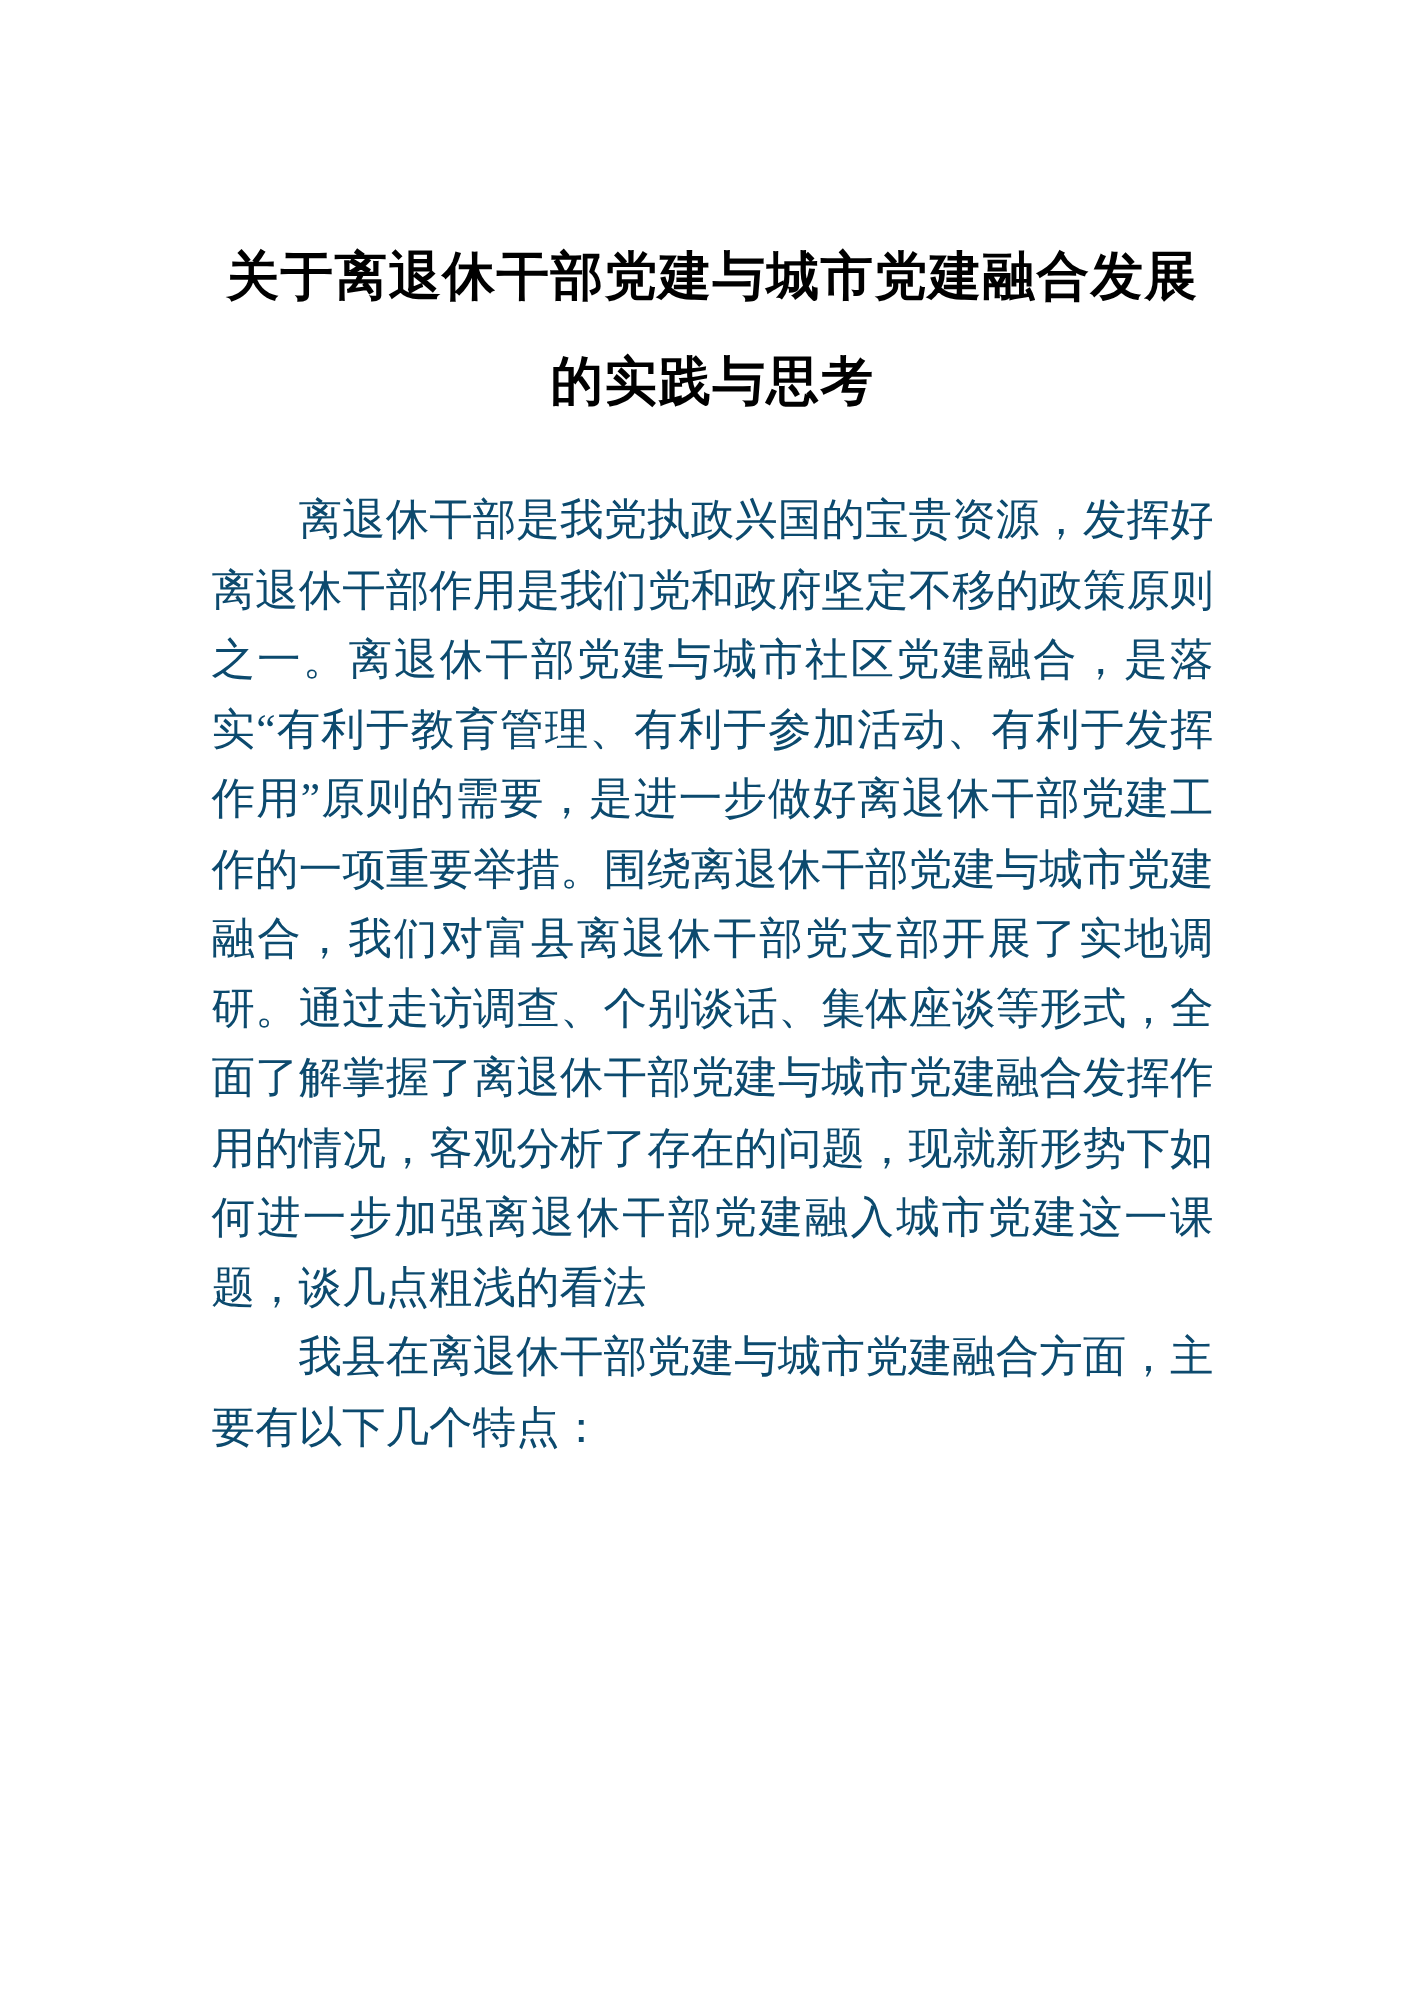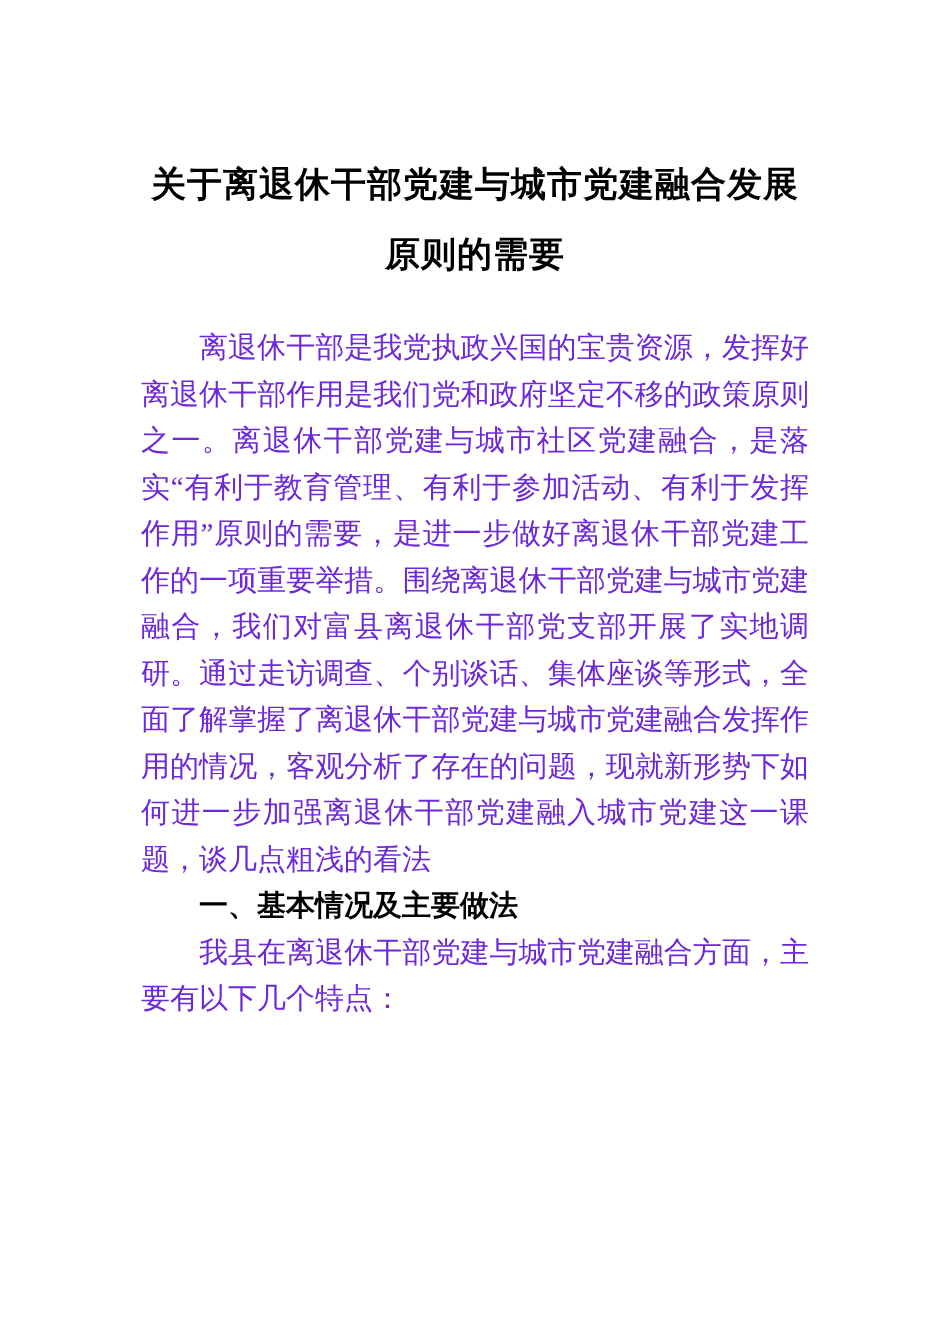--- a/index.html
+++ b/index.html
@@ -30,42 +30,41 @@
     width: 668px;
     margin: 34px auto 0 auto;
   }
   .para {
     margin: 0;
     font-family: "Liberation Serif", serif;
     font-size: 29px;
     line-height: 46.5px;
     text-align: justify;
     text-indent: 2em;
-    color: #6d28d9;
+    color: #0c4a6e;
     word-break: break-all;
   }
   .heading {
     margin: 0;
     font-family: "Liberation Sans", sans-serif;
     font-weight: bold;
     font-size: 29px;
     line-height: 46.5px;
     text-indent: 2em;
     color: #000000;
   }
 </style>
 </head>
 <body>
 
 <div class="page">
 
   <div class="doc-title">
     <div>关于离退休干部党建与城市党建融合发展</div>
-    <div>原则的需要</div>
+    <div>的实践与思考</div>
   </div>
 
   <div class="content">
     <p class="para">离退休干部是我党执政兴国的宝贵资源，发挥好离退休干部作用是我们党和政府坚定不移的政策原则之一。离退休干部党建与城市社区党建融合，是落实“有利于教育管理、有利于参加活动、有利于发挥作用”原则的需要，是进一步做好离退休干部党建工作的一项重要举措。围绕离退休干部党建与城市党建融合，我们对富县离退休干部党支部开展了实地调研。通过走访调查、个别谈话、集体座谈等形式，全面了解掌握了离退休干部党建与城市党建融合发挥作用的情况，客观分析了存在的问题，现就新形势下如何进一步加强离退休干部党建融入城市党建这一课题，谈几点粗浅的看法</p>
-    <p class="heading">一、基本情况及主要做法</p>
     <p class="para">我县在离退休干部党建与城市党建融合方面，主要有以下几个特点：</p>
   </div>
 
 </div>
 
 </body></html>

